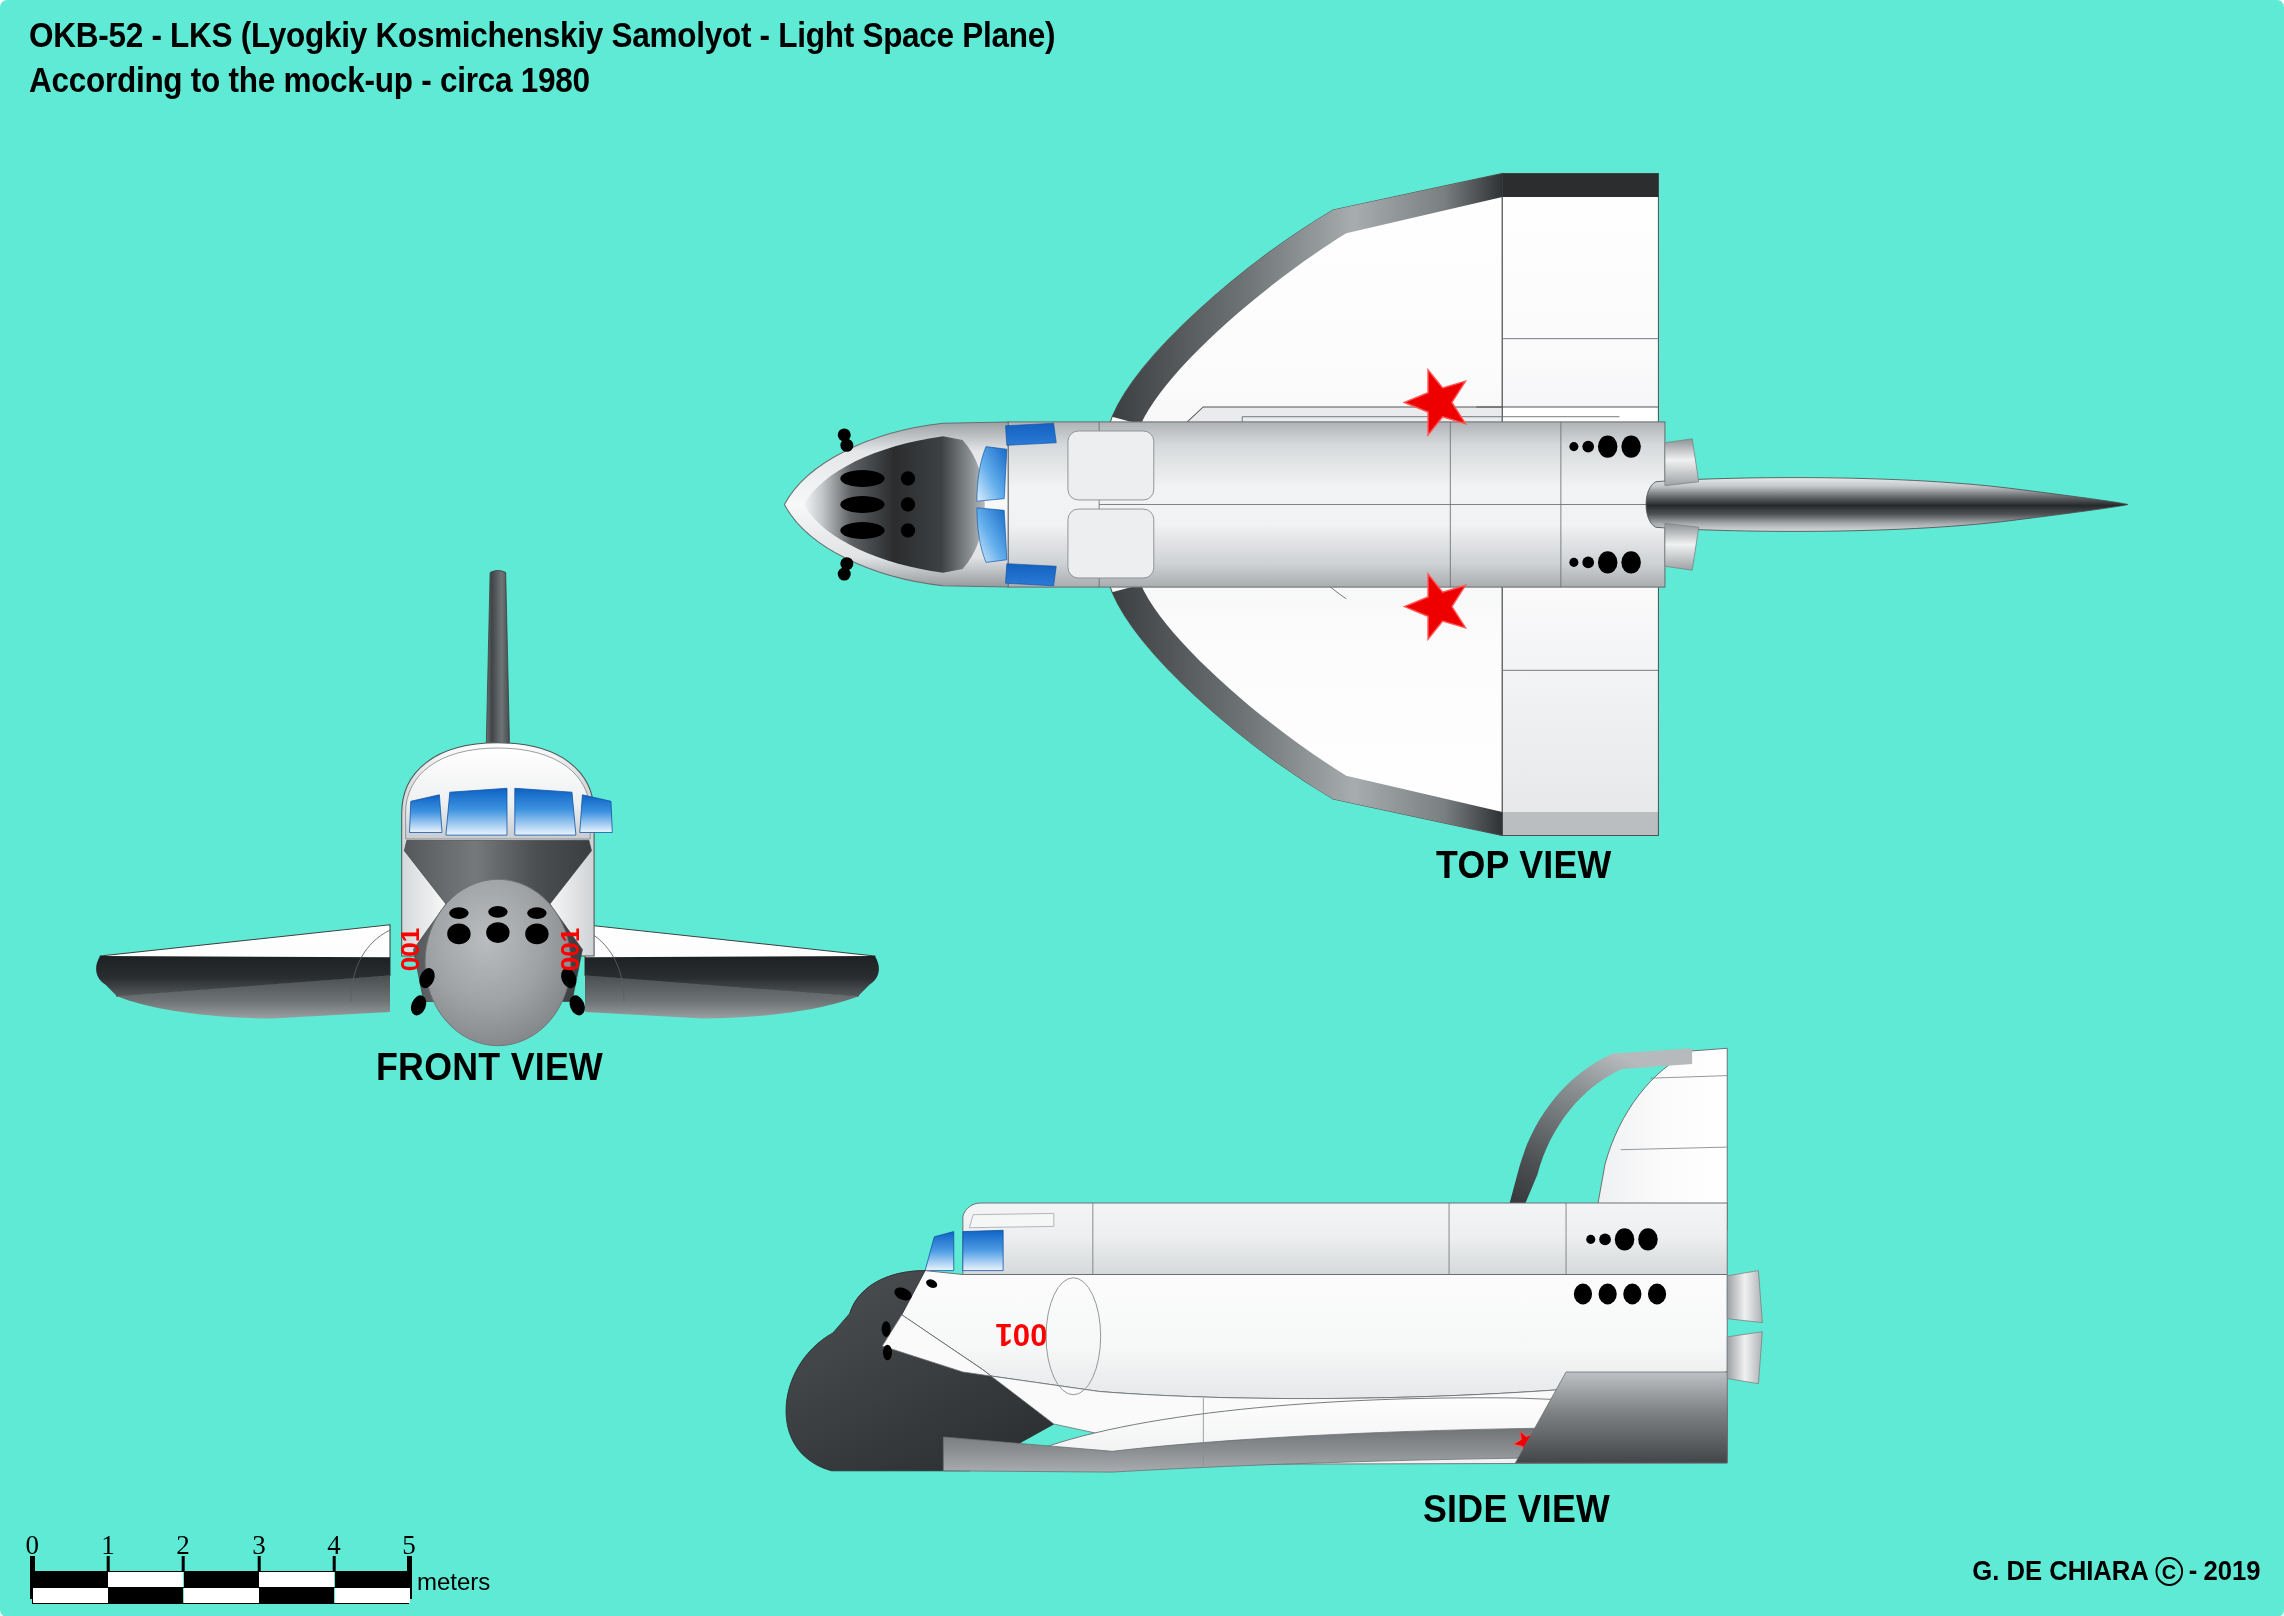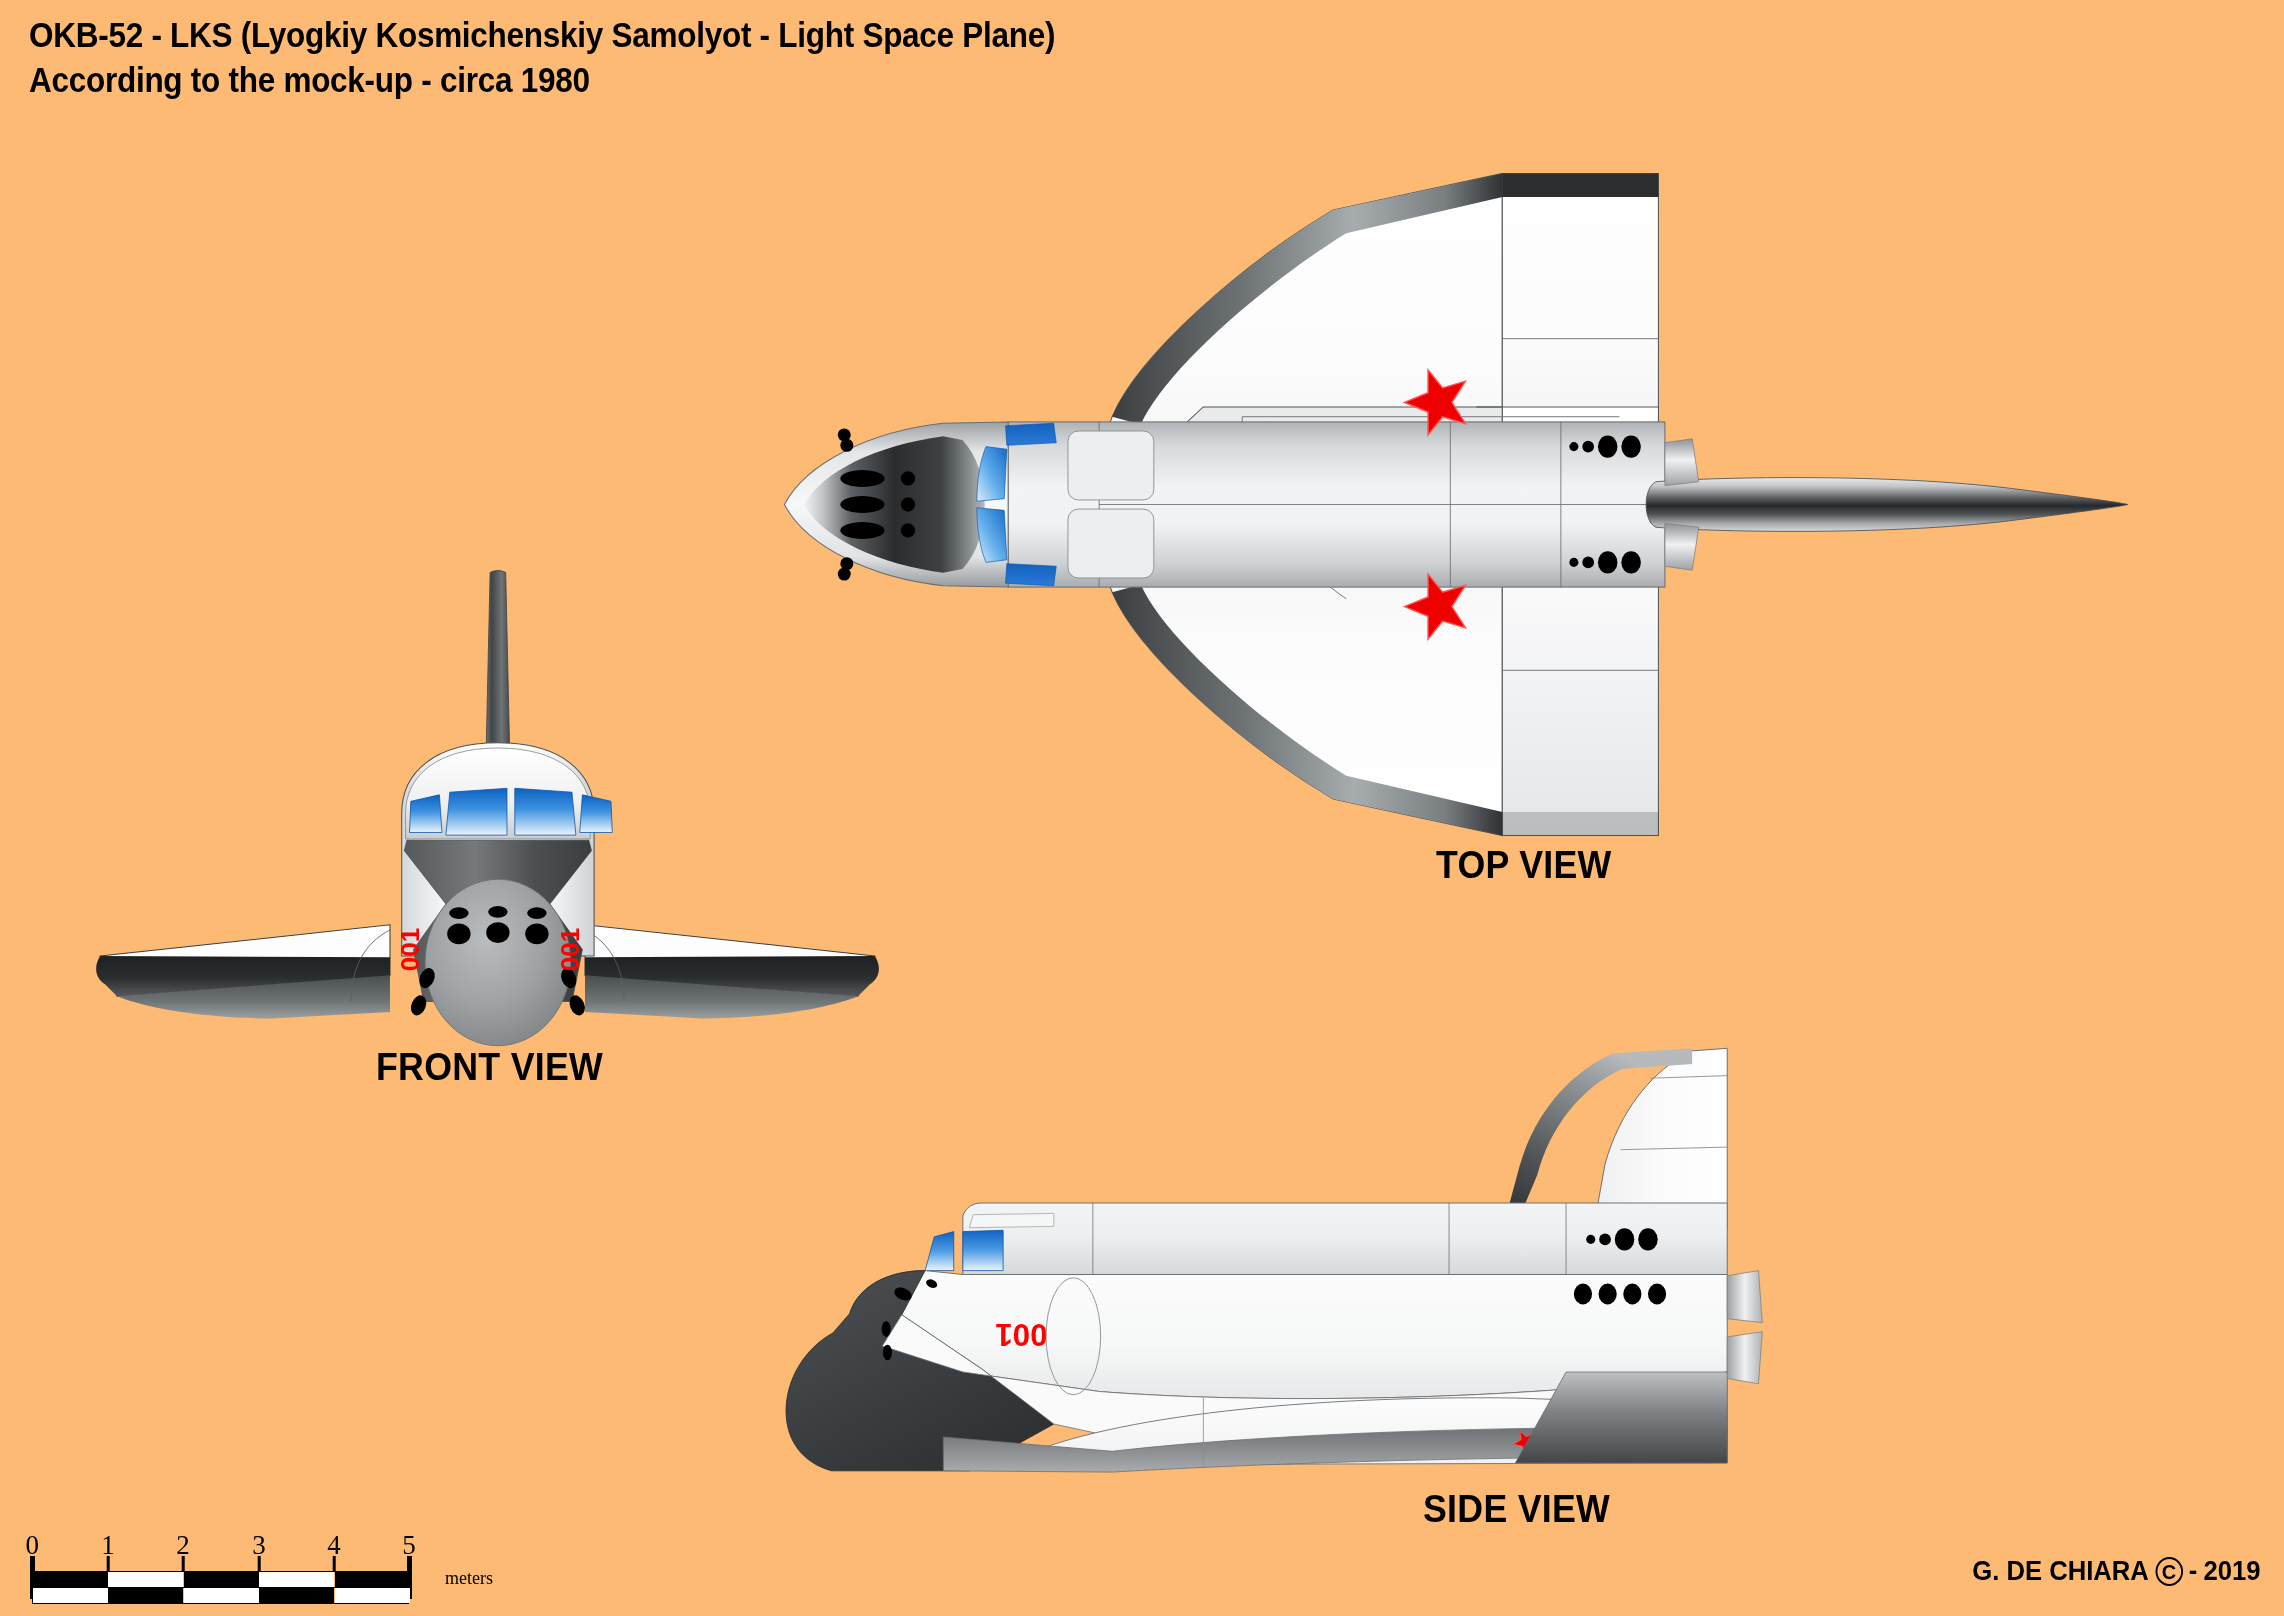--- a/index.html
+++ b/index.html
@@ -1,18 +1,18 @@
 <!DOCTYPE html>
 <html style="font-size:10.4px"><head>
 <meta charset="utf-8">
 <style>
   html,body{margin:0;padding:0;background:#ffffff;}
   body{width:2284px;height:1617px;position:relative;overflow:hidden;
        font-family:"Liberation Sans","DejaVu Sans",sans-serif;}
-  .sheet{position:absolute;inset:0;background:#fdba74;}
+  .sheet{position:absolute;inset:0;background:#5eead4;border-radius:7px;}
 
   
   #title-block{position:absolute;left:29px;top:11.7px;}
   .title-line{
     font-family:"Liberation Sans","DejaVu Sans",sans-serif;
     font-weight:bold;font-size:35px;letter-spacing:-0.3px;
     color:#000;line-height:1.30;white-space:nowrap;
     transform:scaleX(0.90);transform-origin:left center;
   }
 
@@ -45,22 +45,22 @@
   #scalebar .num{
     position:absolute;top:0;font-size:27px;color:#000;
     transform:translateX(-50%);font-family:"Liberation Serif","DejaVu Serif",serif;
   }
   #scalebar .bars{position:relative;height:35px;margin-top:1.3px;}
   #scalebar .tick{position:absolute;top:-3.9px;width:3.3px;height:14.3px;background:#000;transform:translateX(-1.3px);}
   #scalebar .cap{position:absolute;top:-3.9px;width:4.6px;height:43px;background:#000;}
   #scalebar .row{position:absolute;left:0;right:0;height:17px;border:0.7px solid #000;box-sizing:border-box;}
   #scalebar .cell{position:absolute;top:0;bottom:0;}
   #scalebar .meters{
-    position:absolute;left:390px;top:38px;font-size:18px;color:#000;
-    font-family:Liberation Serif, serif;white-space:nowrap;margin-left:28px;
+    position:absolute;left:390px;top:38px;font-size:24px;color:#000;
+    font-family:Liberation Sans, sans-serif;white-space:nowrap;
   }
   svg{display:block;}
   .vw{position:absolute;}
 </style>
 </head>
 <body>
 
 <div class="sheet">
 
   <div id="title-block">

